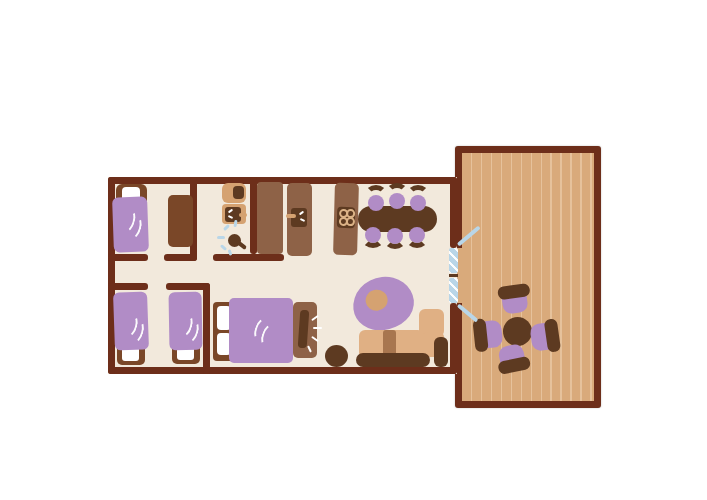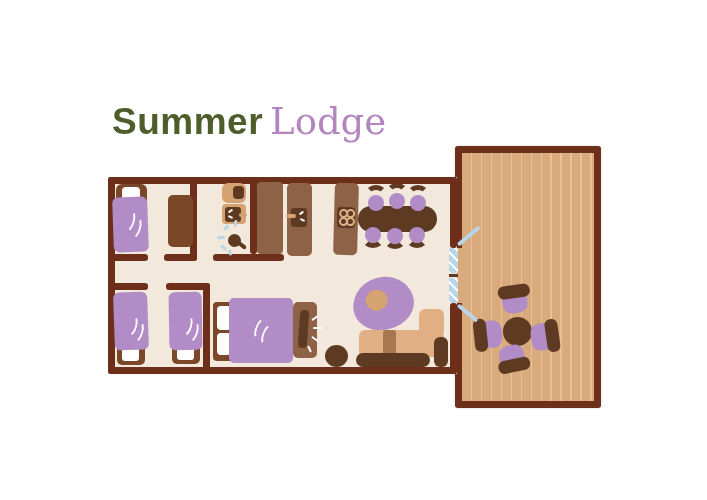--- a/index.html
+++ b/index.html
@@ -29,23 +29,20 @@
   .title{position:absolute;left:112px;top:100px;white-space:nowrap}
   .t1{font-family:"Liberation Sans",sans-serif;font-weight:800;font-size:37px;letter-spacing:.5px;color:var(--titlegreen,#4e5e2b)}
   .t2{font-family:"DejaVu Serif","Liberation Serif",serif;font-size:37px;color:var(--titlelilac,#b385bf);margin-left:7px}
   i{display:block}
 </style>
 </head>
 <body>
 
 <div class="canvas">
 
-  <div class="title">
-    <span class="t1">Summer</span><span class="t2">Lodge</span>
-  </div>
 
   <div class="abs deckbase" style="left:455px;top:146px;width:146px;height:262px"></div>
   <div class="abs deckfloor" style="left:462px;top:153px;width:132px;height:248px"></div>
 
   <div class="abs dark circle" style="left:503px;top:317px;width:29px;height:29px"></div>
 
   <div class="abs" style="left:499px;top:285px;width:32px;height:30px;transform:rotate(-8deg)">
     <div class="abs purple" style="left:3px;top:8px;width:25px;height:20px;border-radius:4px 4px 9px 9px"></div>
     <div class="abs dark" style="left:0;top:0;width:32px;height:13px;border-radius:6px"></div>
   </div>

